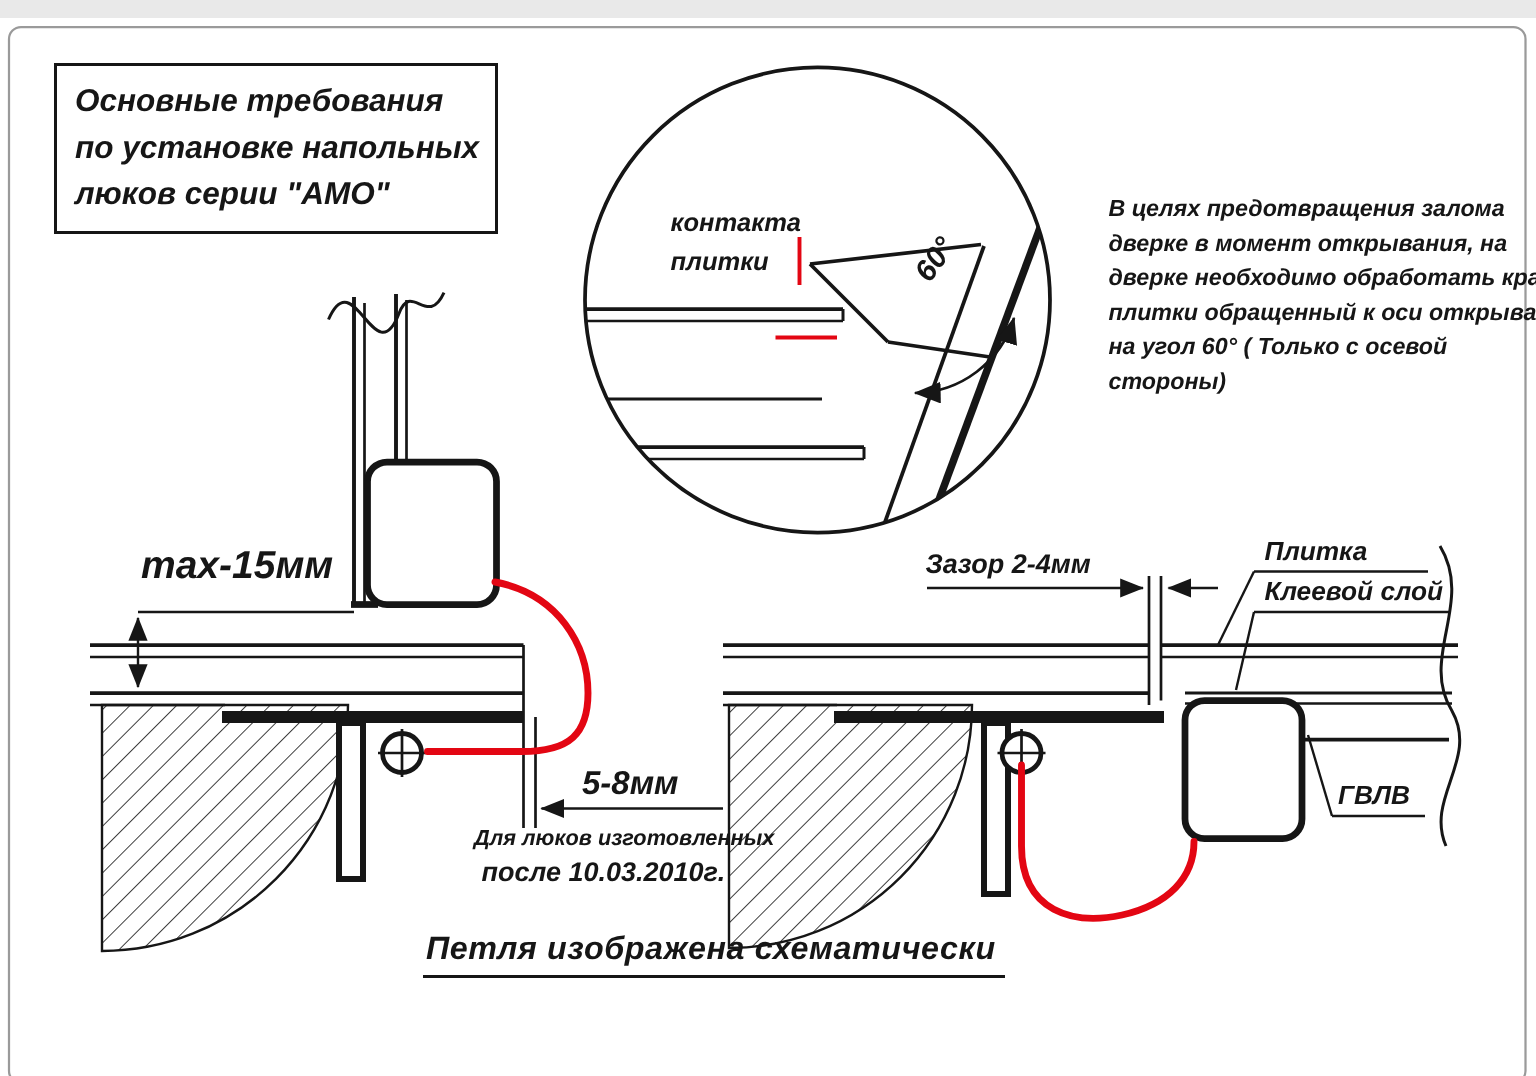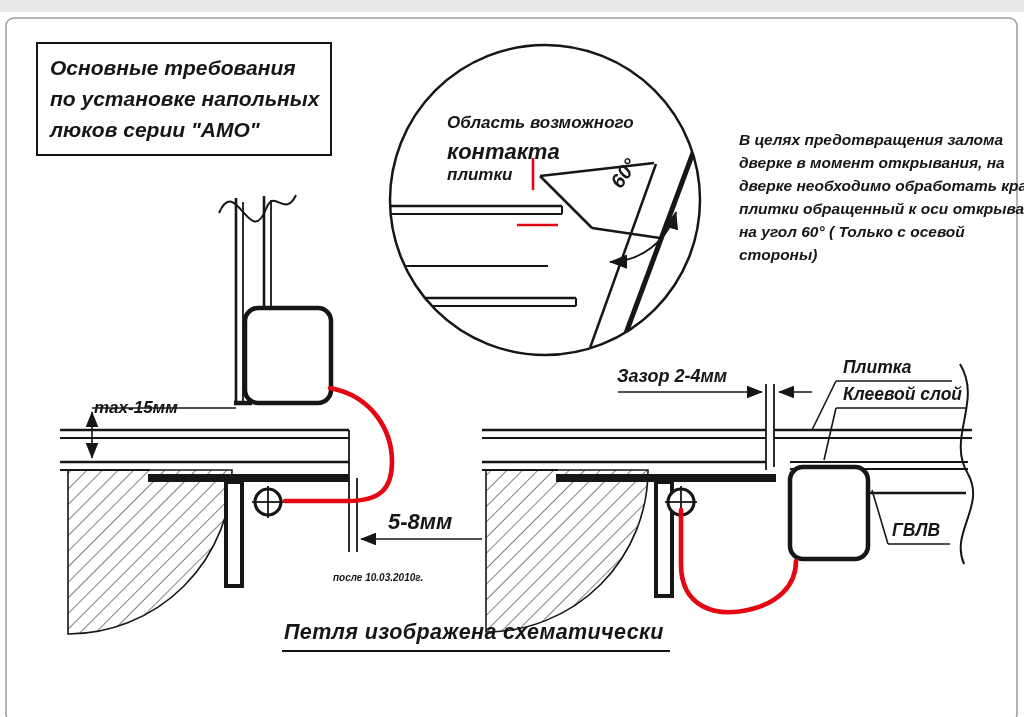--- a/index.html
+++ b/index.html
@@ -146,40 +146,40 @@
       </g>
     </g>
   </svg>
 
   <div class="title-box">
     <div class="title-line">Основные требования</div>
     <div class="title-line">по установке напольных</div>
     <div class="title-line">люков серии  "АМО"</div>
   </div>
 
-  <div class="lbl" style="left:447px; top:102px; font-size:17px;">Область возможного</div>
-  <div class="lbl" style="left:447px; top:128px; font-size:22px;">контакта</div>
+  <div class="lbl" style="left:447px; top:128px; font-size:17px;">контакта</div>
   <div class="lbl" style="left:447px; top:154px; font-size:17px;">плитки</div>
 
   <div class="lbl angle-lbl" style="left:624px; top:158px; font-size:20px;">60°</div>
 
   <div class="note-block">
     <div class="note-line">В целях предотвращения залома</div>
     <div class="note-line">дверке в момент открывания, на</div>
     <div class="note-line">дверке необходимо обработать край</div>
     <div class="note-line">плитки обращенный к оси открывания</div>
     <div class="note-line">на угол 60° ( Только с осевой</div>
     <div class="note-line">стороны)</div>
   </div>
 
-  <div class="lbl" style="left:94px; top:387px; font-size:17px;">max-15мм</div>
+  <div class="lbl" style="left:94px; top:350px; font-size:26px;">max-15мм</div>
 
   <div class="lbl" style="left:388px; top:498px; font-size:22px;">5-8мм</div>
 
-  <div class="lbl" style="left:333px; top:560px; font-size:10px;">после 10.03.2010г.</div>
+  <div class="lbl" style="left:316px; top:540px; font-size:14.5px;">Для люков изготовленных</div>
+  <div class="lbl" style="left:321px; top:560px; font-size:18px;">после 10.03.2010г.</div>
 
   <div class="lbl" style="left:617px; top:355px; font-size:18px;">Зазор  2-4мм</div>
 
   <div class="lbl" style="left:843px; top:346px; font-size:17.5px;font-style:italic;">Плитка</div>
   <div class="lbl" style="left:843px; top:373px; font-size:17.5px;">Клеевой слой</div>
   <div class="lbl" style="left:892px; top:509px; font-size:17.5px;">ГВЛВ</div>
 
   <div class="footer-caption">Петля изображена схематически</div>
 
 </div>

